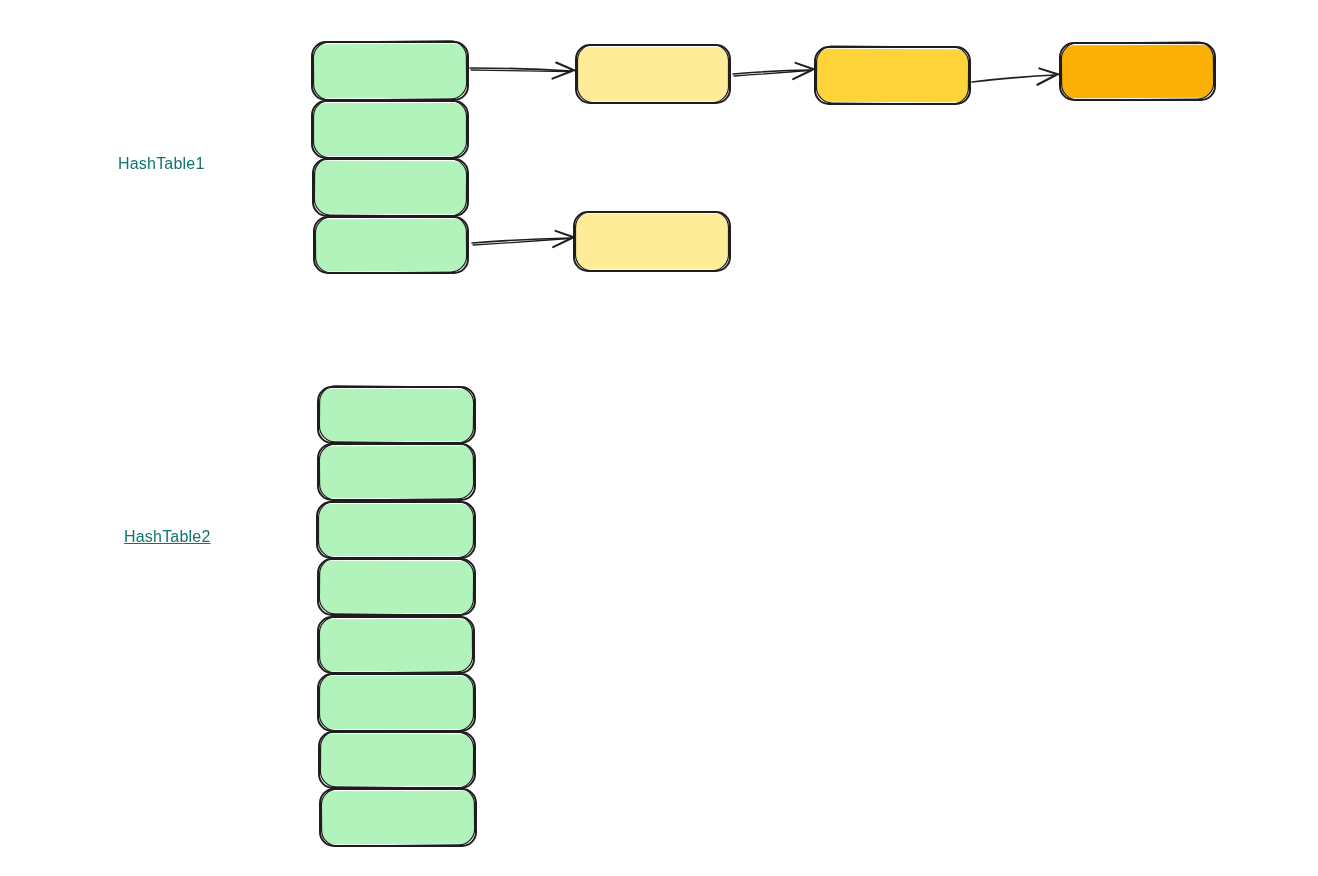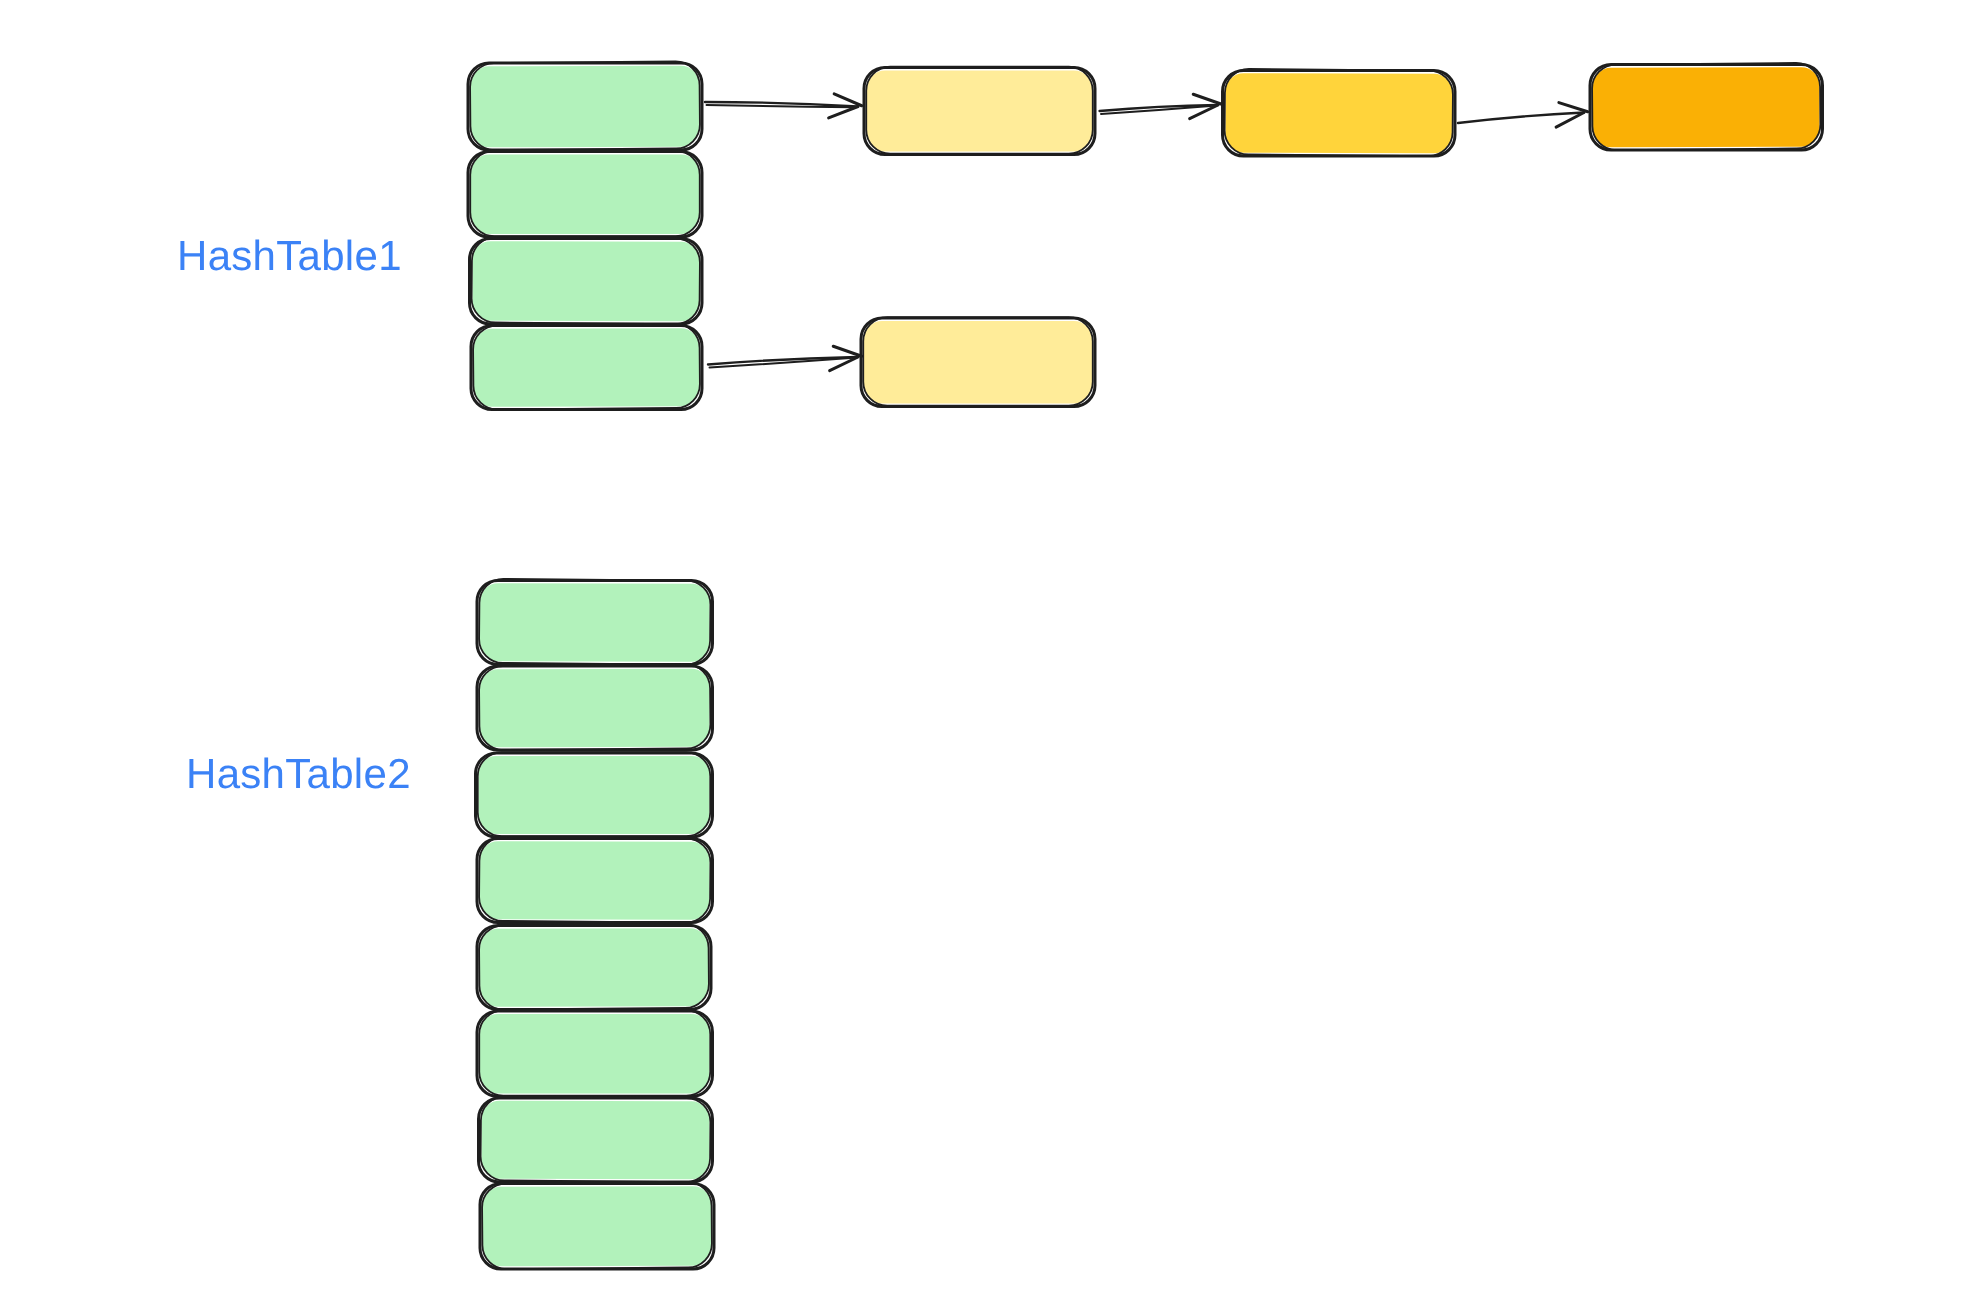--- a/index.html
+++ b/index.html
@@ -10,28 +10,28 @@
     overflow: hidden;
   }
   .canvas {
     position: relative;
     width: 1318px; height: 876px;
     background: #ffffff;
   }
   #diagram-svg { position: absolute; left: 0; top: 0; }
   .diagram-label {
     position: absolute;
-    font-size: 28px;
-    color: #3b82f6;
+    font-size: 16px;
+    color: #0f766e;
     letter-spacing: 0.2px;
     white-space: nowrap;
     user-select: none;
   }
   #hashtable1-label { left: 118px; top: 155px; }
-  #hashtable2-label { left: 124px; top: 500px; }
+  #hashtable2-label { left: 124px; top: 528px; text-decoration: underline; }
 </style>
 </head>
 <body>
 
 <div class="canvas">
   <svg id="diagram-svg" width="1318" height="876" viewBox="0 0 1318 876">
       <g>
         <rect x="314" y="44" width="152" height="54" rx="12" ry="12" fill="#b2f2bb" stroke="none" transform="rotate(-0.2 390 71)"></rect>
         <rect x="312" y="42" width="156" height="58" rx="14" ry="14" fill="none" stroke="#1e1e1e" stroke-width="2"></rect>
         <rect x="313.5" y="41.5" width="153" height="58" rx="16" ry="16" fill="none" stroke="#1e1e1e" stroke-width="1.2" transform="rotate(-0.5 390 71)"></rect>

